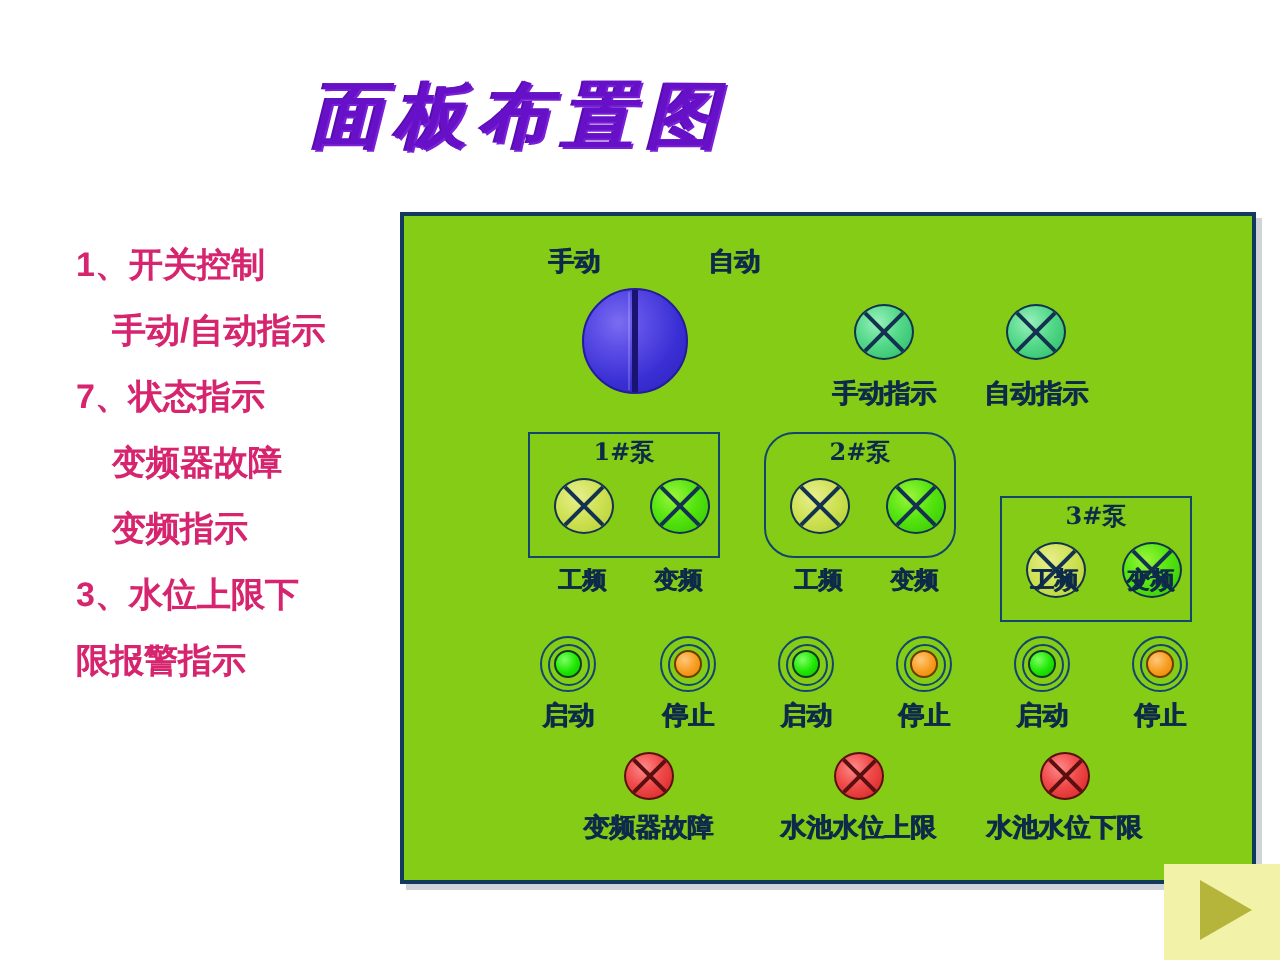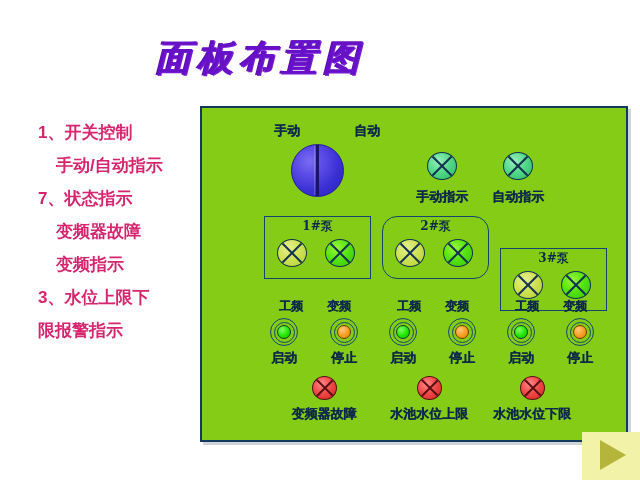--- a/index.html
+++ b/index.html
@@ -56,21 +56,21 @@
     position:absolute;
     color:#0e2a4a;
     font-family:"DejaVu Serif","Liberation Serif",serif;
     font-weight:bold;
     font-size:13px;
     white-space:nowrap;
     text-align:center;
     transform:translateX(-50%);
     text-shadow:0.5px 0 0 #0e2a4a;
   }
-  .lbl.sm{font-size:12px;margin-top:16px;}
+  .lbl.sm{font-size:12px;}
 
   
   #knob{
     position:absolute;
     left:289px; top:148px;
     width:53px; height:53px;
     border-radius:50%;
     background:radial-gradient(circle at 34% 32%, #7b6df0 0%, #5b4de6 28%, #3a2fd4 62%, #2a1fb8 100%);
     border:1px solid #241b9e;
     box-sizing:border-box;
@@ -107,21 +107,21 @@
   .xlamp.red{
     width:25px;height:24px;
     background:radial-gradient(circle at 38% 32%, #ff8a8a 0%, #f04a4a 45%, #d32121 100%);
     border:1.6px solid #5a1010;
   }
   .xlamp.red i{background:#5a1010;}
 
   
   .pumpbox{
     position:absolute;
-    width:107px; height:63px;
+    width:96px; height:63px;
     border:1.5px solid #12466f;
     box-sizing:border-box;
   }
   .pumpbox .pname{
     position:absolute;
     top:1px; left:0; right:0;
     text-align:center;
     color:#0e2a4a;
     font-family:"DejaVu Serif","Liberation Serif",serif;
     font-weight:bold;

